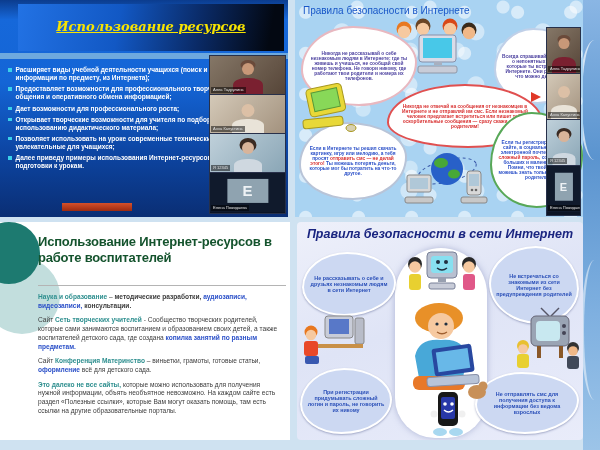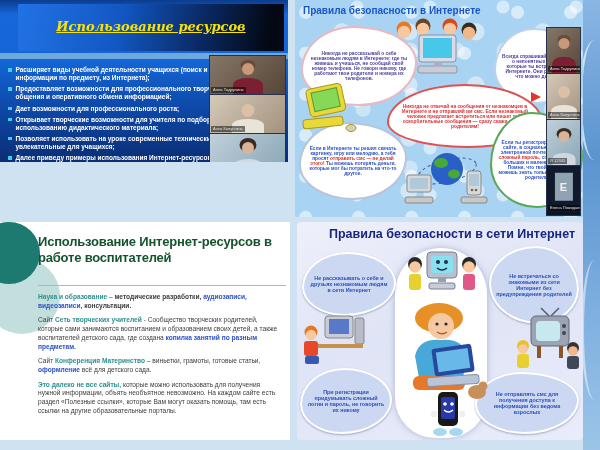--- a/index.html
+++ b/index.html
@@ -10,21 +10,21 @@
   
   .side-band{position:absolute;right:0;top:0;width:17px;height:450px;
     background:linear-gradient(180deg,#8ab6e4 0%,#5b94cf 35%,#7fb0e0 70%,#9cc4e8 100%);}
   .side-band::before{content:"";position:absolute;left:-4px;top:40px;width:28px;height:120px;
     border-radius:50%;border-left:3px solid rgba(255,255,255,.65);}
   .side-band::after{content:"";position:absolute;left:-2px;top:260px;width:24px;height:140px;
     border-radius:50%;border-left:3px solid rgba(255,255,255,.5);}
   .quad{position:absolute;overflow:hidden;}
 
   
-  .q-tl{left:0;top:0;width:288px;height:162px;
+  .q-tl{left:0;top:0;width:288px;height:217px;
     background:linear-gradient(180deg,#0b3c8e 0%,#1668da 9%,#1465d6 38%,#0d47a6 68%,#0a2e74 100%);}
   .tl-banner{position:absolute;left:18px;top:4px;width:266px;height:47px;
     background:linear-gradient(100deg,#2272e4 0%,#1258c4 38%,#0a2a66 68%,#030812 94%);
     display:flex;flex-direction:column;align-items:center;justify-content:center;}
   .tl-banner span{font-family:"DejaVu Serif",serif;font-style:italic;font-weight:bold;
     font-size:13px;line-height:1.45;color:#f8e400;text-decoration:underline;}
   .tl-stripe{position:absolute;left:0;top:53px;width:288px;height:6px;background:#6ea9de;}
   .tl-bullets{position:absolute;left:8px;top:66px;width:246px;margin:0;padding:0;list-style:none;}
   .tl-bullets li{display:flex;margin-bottom:3px;}
   .tl-dot{flex:none;width:3.5px;height:3.5px;background:#3ad0ea;margin:2px 4px 0 0;}
@@ -57,21 +57,21 @@
 
   
   .q-tr{left:295px;top:0;width:288px;height:217px;
     background:
       radial-gradient(circle at 20% 30%,rgba(255,255,255,.55) 0 6px,transparent 7px),
       radial-gradient(circle at 70% 60%,rgba(255,255,255,.45) 0 8px,transparent 9px),
       radial-gradient(circle at 45% 85%,rgba(255,255,255,.4) 0 7px,transparent 8px),
       radial-gradient(circle at 85% 15%,rgba(255,255,255,.5) 0 6px,transparent 7px),
       #a9d3f2;
     background-size:53px 41px,67px 53px,47px 59px,73px 47px,auto;}
-  .tr-title{position:absolute;left:8px;top:5px;font-size:10px;font-weight:bold;color:#1857c8;text-align:center;}
+  .tr-title{position:absolute;left:8px;top:5px;font-size:10px;font-weight:normal;color:#1857c8;text-align:center;}
   .cloud{position:absolute;background:#ffffff;display:flex;align-items:center;justify-content:center;
     text-align:center;padding:6px;box-sizing:border-box;font-weight:bold;
     border-radius:45% 55% 50% 50%/55% 45% 55% 45%;}
   .c1{left:6px;top:26px;width:116px;height:80px;border:2px solid #e8b8c0;color:#4a3f9e;font-size:4.8px;}
   .c2{left:199px;top:28px;width:87px;height:76px;border:2px solid #c0d0e8;color:#4a3f9e;font-size:4.8px;}
   .c3{left:92px;top:84px;width:156px;height:64px;border:2px solid #e05050;color:#d83030;font-size:4.8px;
       border-radius:50% 50% 48% 52%/60% 60% 40% 40%;}
   .c4{left:4px;top:122px;width:108px;height:78px;border:2px solid #b8c4d8;color:#2848b8;font-size:4.8px;}
   .c5{left:195px;top:112px;width:93px;height:96px;border:2px solid #58a858;color:#2848b8;font-size:4.8px;}
   .sg-red{color:#d83030;}
@@ -88,22 +88,22 @@
   .bl-body{position:absolute;left:38px;top:71px;width:240px;font-size:6.6px;line-height:1.32;color:#3c3c3c;}
   .bl-body p{margin:0 0 6px 0;}
   .sg-teal{color:#2e8f8f;font-weight:bold;}
   .sg-blue{color:#2b50c8;font-weight:bold;}
   .sg-dark{color:#3c3c3c;}
   .sg-darkb{color:#3c3c3c;font-weight:bold;}
 
   
   .q-br{left:297px;top:222px;width:286px;height:218px;border-radius:4px;
     background:linear-gradient(160deg,#eef0fa 0%,#dfe4f6 45%,#e9ecfa 100%);}
-  .br-title{position:absolute;left:12px;top:5px;width:100%;text-align:center;
-    font-size:12.5px;font-weight:bold;color:#1a2580;}
+  .br-title{position:absolute;left:0;top:5px;width:100%;text-align:center;
+    font-size:12.5px;font-weight:bold;color:#1a2580;font-style:italic;}
   .center-cloud{position:absolute;left:98px;top:26px;width:92px;height:190px;background:#ffffff;
     border-radius:46px 46px 40px 40px;box-shadow:0 0 6px rgba(120,130,180,.5);}
   .bcloud{position:absolute;background:#ccd8f2;border:2px solid #ffffff;
     box-shadow:0 1px 2px rgba(80,90,140,.45);color:#2b50b8;font-weight:bold;font-size:5.4px;
     display:flex;align-items:center;justify-content:center;text-align:center;
     padding:5px;box-sizing:border-box;border-radius:48% 52% 55% 45%/55% 48% 52% 45%;}
   .bc1{left:5px;top:30px;width:94px;height:64px;}
   .bc2{left:192px;top:24px;width:90px;height:78px;border-radius:52% 48% 45% 55%/48% 55% 45% 52%;}
   .bc3{left:3px;top:146px;width:92px;height:66px;}
   .bc4{left:178px;top:150px;width:104px;height:62px;border-radius:45% 55% 52% 48%/52% 45% 55% 48%;}

